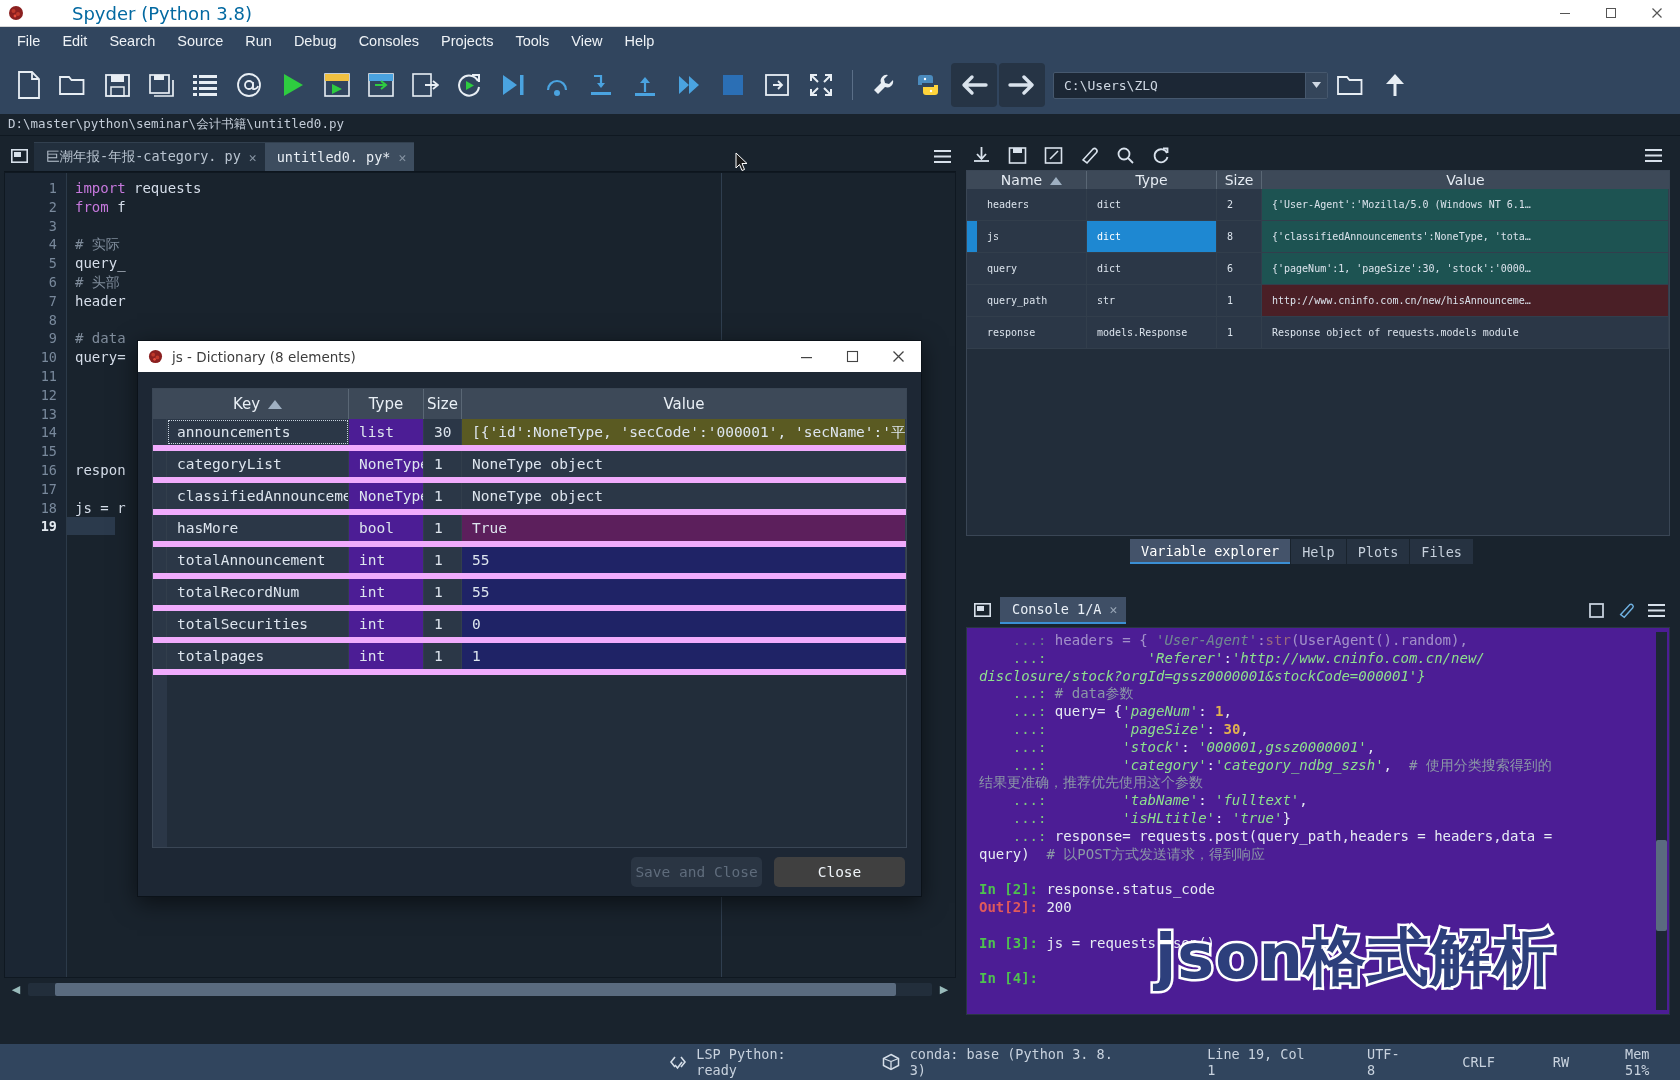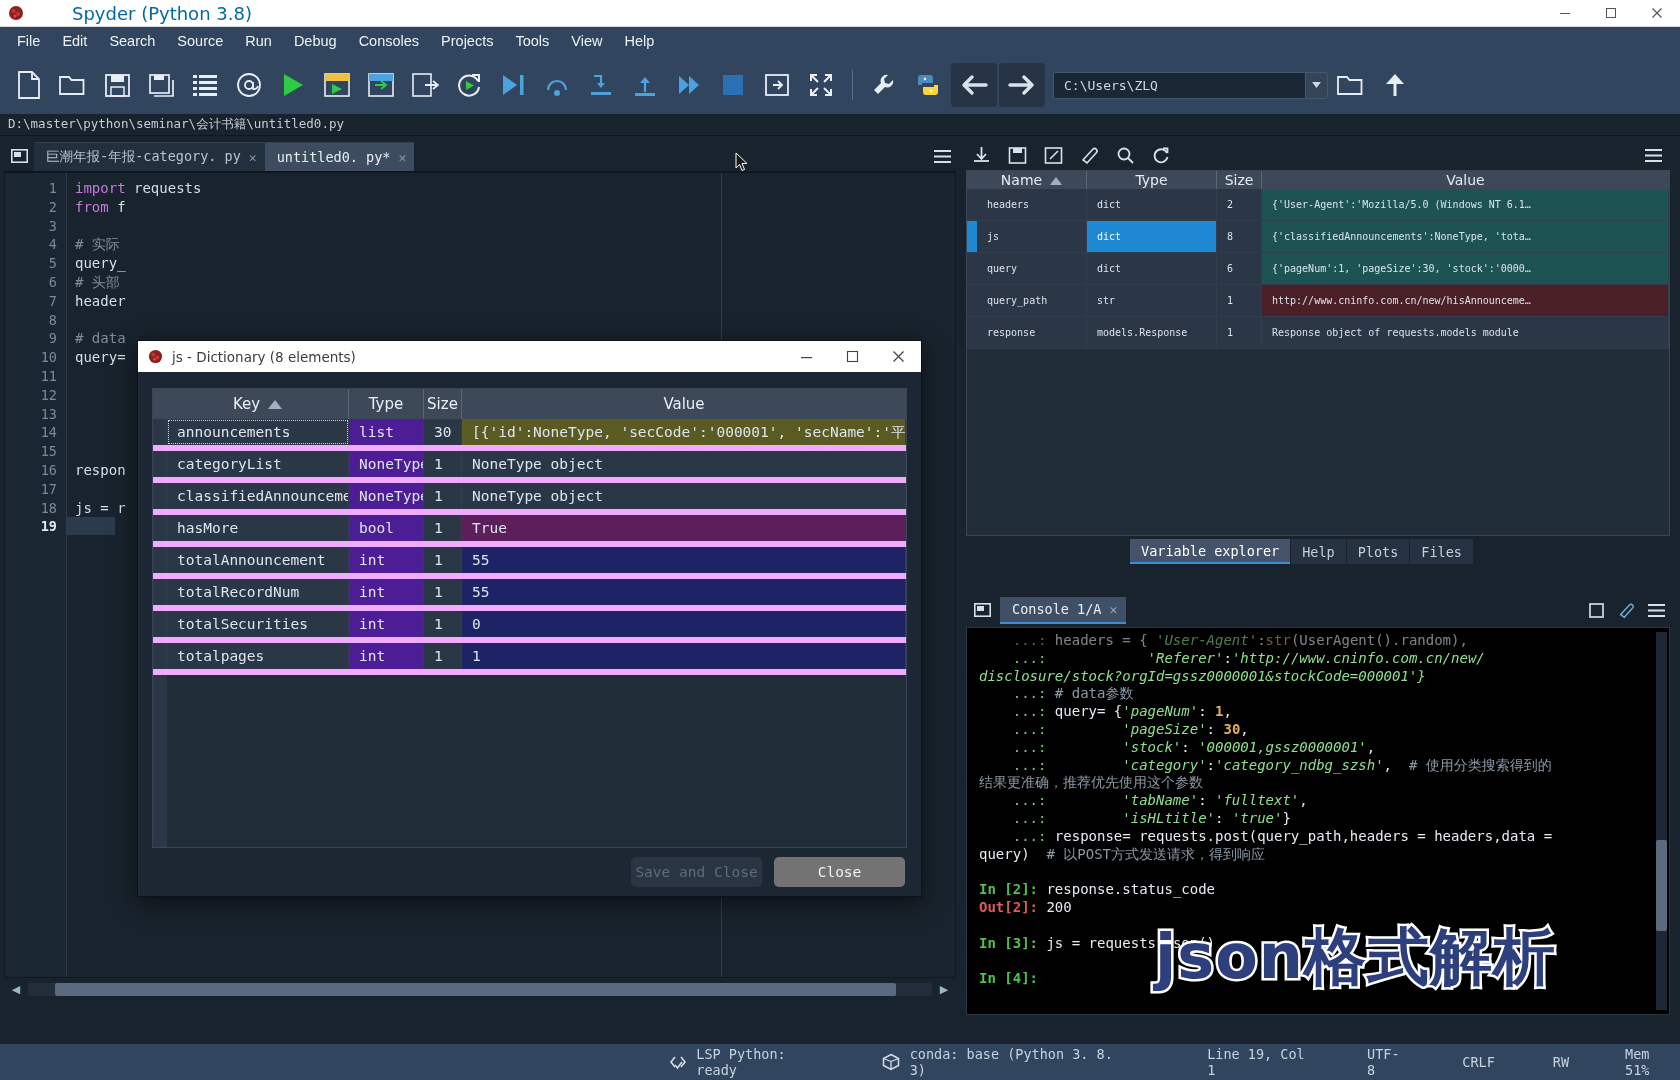--- a/index.html
+++ b/index.html
@@ -178,21 +178,21 @@
   .console-tabrow .browse-ico { width:28px; height:28px; display:flex; align-items:center; justify-content:center; }
   .ctab {
     height:27px; padding:0 9px 0 12px; display:flex; align-items:center; gap:8px;
     background:#3f4f66; color:#eaf0f7; font-size:13.5px;
     font-family:"DejaVu Sans Mono", monospace; border-bottom:2px solid #3b8fd4;
   }
   .ctab .tx { color:#98a6b6; font-size:13px; }
   .ctools { margin-left:auto; display:flex; gap:10px; padding-right:10px; }
   .ctools div { width:20px; height:20px; display:flex; align-items:center; justify-content:center; }
   .console-body {
-    flex:1; margin:0 6px 6px 6px; background:#000000; border:1px solid #2a3643;
+    flex:1; margin:0 6px 6px 6px; background:#4c1d95; border:1px solid #2a3643;
     position:relative; overflow:hidden; padding: 4px 12px 0 12px;
   }
   .cline {
     font-size:14px; line-height:17.8px; white-space:pre-wrap;
     font-family:"DejaVu Sans Mono", monospace; color:#e0e6ee;
   }
   .c-prompt { color:#7ec67e; }
   .c-in { color:#4fc24f; font-weight:bold; }
   .c-out { color:#e05a5a; font-weight:bold; }
   .c-str { color:#8ee08e; font-style:italic; }
@@ -247,21 +247,21 @@
   .dt-blank .gutter-c { width:14px; background:#2b3747; }
   .dlg-footer {
     height:60px; display:flex; align-items:center; justify-content:flex-end;
     padding-right:16px; gap:12px; background:#1d2734;
   }
   .dbtn {
     min-width:131px; height:30px; display:flex; align-items:center; justify-content:center;
     border-radius:5px; font-size:14.5px; font-family:"DejaVu Sans Mono", monospace;
   }
   .dbtn.disabled { background:#2a3543; color:#5f6c7c; }
-  .dbtn.normal { background:#737373; color:#eef3f8; }
+  .dbtn.normal { background:#404040; color:#eef3f8; }
 
   
   .statusbar {
     position:absolute; left:0; bottom:0; width:1680px; height:36px; background:#31455e;
     display:flex; align-items:center; color:#c8d2de; font-size:13.5px;
     font-family:"DejaVu Sans Mono", monospace;
   }
   .sb-item { display:flex; align-items:center; gap:9px; }
   .sb-ico { width:20px; height:20px; display:flex; align-items:center; justify-content:center; }
 

